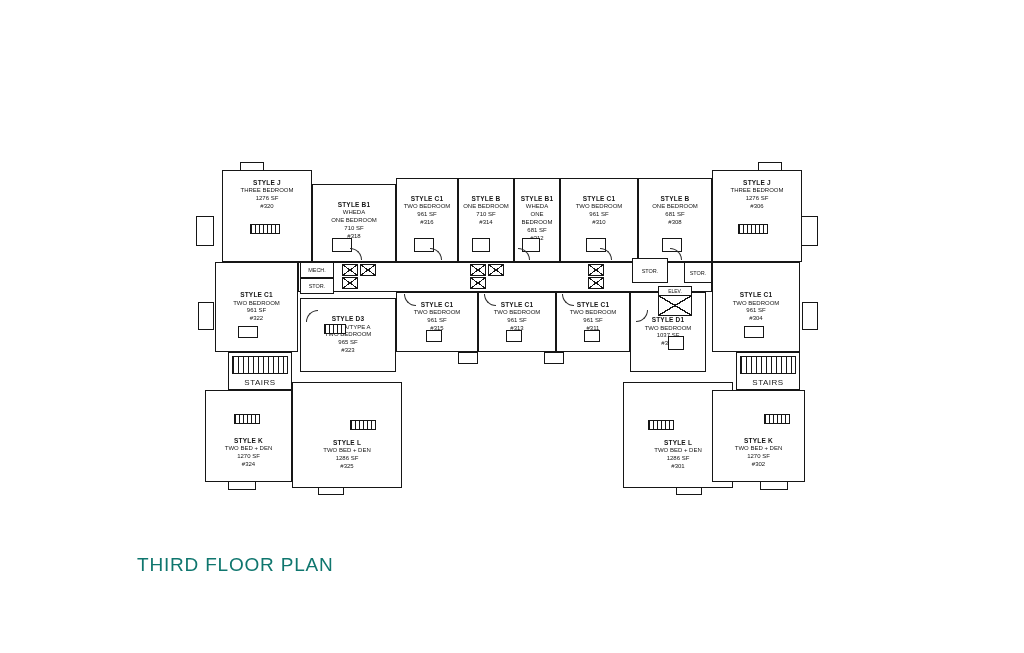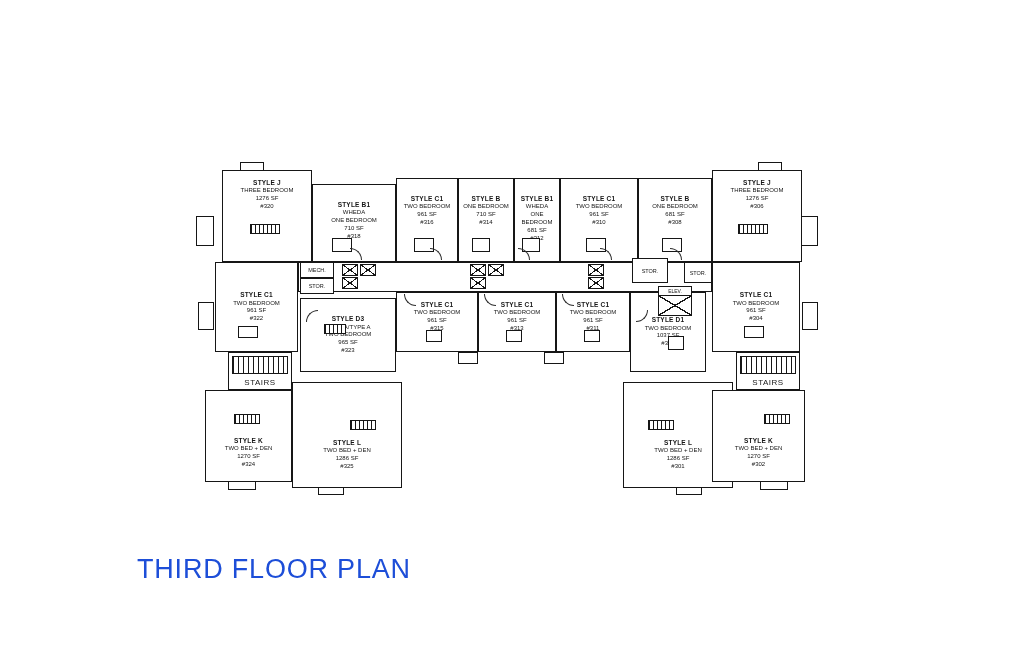--- a/index.html
+++ b/index.html
@@ -29,21 +29,21 @@
           linear-gradient(to bottom right,transparent calc(50% - .7px),#161616 calc(50% - .7px),#161616 calc(50% + .7px),transparent calc(50% + .7px));}
   .cl{position:absolute;border:1px solid #161616;background:
           linear-gradient(to top right,transparent calc(50% - .5px),#161616 calc(50% - .5px),#161616 calc(50% + .5px),transparent calc(50% + .5px)),
           linear-gradient(to bottom right,transparent calc(50% - .5px),#161616 calc(50% - .5px),#161616 calc(50% + .5px),transparent calc(50% + .5px)) #fff;
       box-sizing:border-box;}
   .fx{position:absolute;border:1px solid #161616;background:#fff;box-sizing:border-box;}
   .fx.striped{background:repeating-linear-gradient(90deg,#161616 0 1px,#fff 1px 4px);}
   .arc{position:absolute;width:12px;height:12px;border-left:1.2px solid #2a2a2a;
        border-bottom:1.2px solid #2a2a2a;border-bottom-left-radius:12px;box-sizing:border-box;}
   .bump{position:absolute;border:1.5px solid #161616;background:#fff;box-sizing:border-box;}
-  .title{position:absolute;left:137px;top:554px;font-size:27px;letter-spacing:.8px;color:#1d4ed8;}
+  .title{position:absolute;left:137px;top:554px;font-size:19px;letter-spacing:.8px;color:#0f766e;}
 </style>
 </head>
 <body>
 
 <div class="canvas">
  <div class="plan">
 
   <div class="bump" style="left:196px;top:216px;width:18px;height:30px"></div>
   <div class="bump" style="left:198px;top:302px;width:16px;height:28px"></div>
   <div class="bump" style="left:800px;top:216px;width:18px;height:30px"></div>

